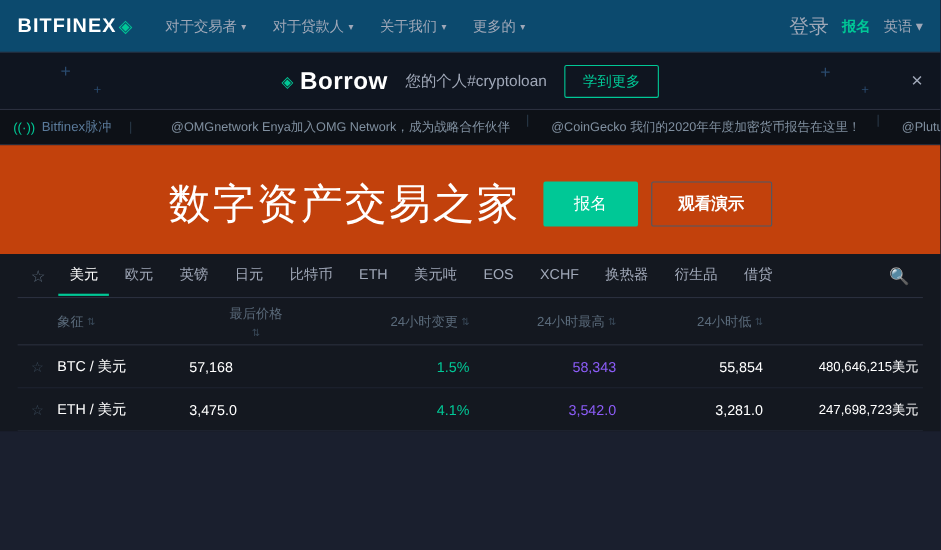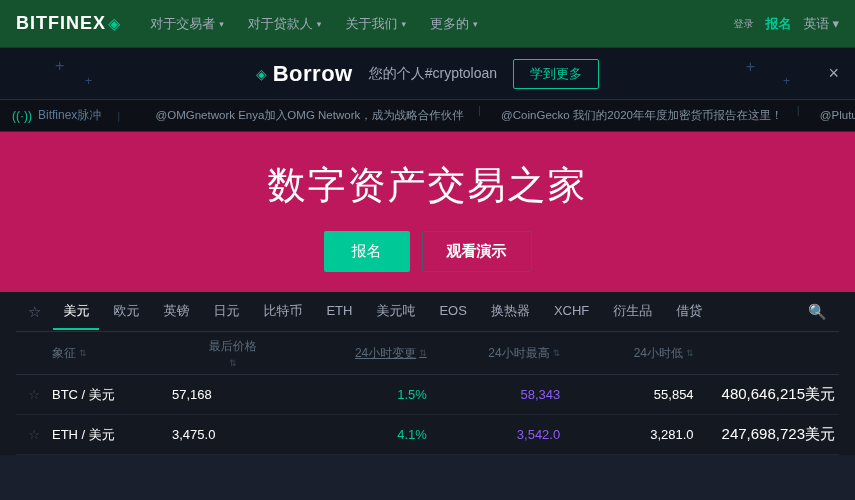--- a/index.html
+++ b/index.html
@@ -7,21 +7,21 @@
       font-family: -apple-system, BlinkMacSystemFont, 'Segoe UI', sans-serif;
       background-color: #1a1f2e;
       color: #ffffff;
       width: 855px;
       height: 500px;
       overflow: hidden;
     }
 
     
     .navbar {
-      background-color: #14532d;
+      background-color: #0c4a6e;
       display: flex;
       align-items: center;
       padding: 0 16px;
       height: 48px;
       border-bottom: 1px solid #2a2f3e;
     }
     .logo {
       display: flex;
       align-items: center;
       margin-right: 20px;
@@ -57,21 +57,21 @@
       font-size: 9px;
       color: #a0a8b8;
     }
     .nav-right {
       display: flex;
       align-items: center;
       gap: 12px;
     }
     .nav-right .login-btn {
       color: #a0a8b8;
-      font-size: 10px;
+      font-size: 18px;
       cursor: pointer;
     }
     .nav-right .signup-btn {
       color: #00c896;
       font-size: 13px;
       cursor: pointer;
       font-weight: 600;
     }
     .nav-right .lang-btn {
       color: #a0a8b8;
@@ -165,23 +165,23 @@
     }
     .ticker-item {
       white-space: nowrap;
       color: #8090a0;
       font-size: 11.5px;
       margin-left: 12px;
     }
 
     
     .hero {
-      background-color: #be185d;
-      display: flex;
-      flex-direction: column;
+      background-color: #c2410c;
+      display: flex;
+      flex-direction: row;
       align-items: center;
       justify-content: center;
       padding: 28px 20px 20px;
       gap: 20px;
     }
     .hero-title {
       font-size: 38px;
       font-weight: 500;
       color: #ffffff;
       text-align: center;
@@ -279,21 +279,21 @@
       border-bottom: 1px solid #1e2430;
       font-size: 13px;
       align-items: center;
     }
     .row-star { color: #3a4a5a; cursor: pointer; text-align: center; }
     .row-symbol { color: #ffffff; font-weight: 500; }
     .row-price { color: #ffffff; text-align: left; padding-right: 12px; }
     .row-change-pos { color: #00c896; text-align: right; padding-right: 12px; }
     .row-high { color: #8b5cf6; text-align: right; padding-right: 12px; }
     .row-low { color: #ffffff; text-align: right; padding-right: 12px; }
-    .row-volume { color: #ffffff; text-align: right; padding-right: 4px; font-size: 15px; }
+    .row-volume { color: #ffffff; text-align: right; padding-right: 4px; font-size: 12px; }
   </style>
 </head>
 <body>
 
 <nav class="navbar">
   <div class="logo">
     <span class="logo-text">BITFINEX</span>
     <span class="logo-icon">◈</span>
   </div>
   <div class="nav-links">
@@ -367,38 +367,38 @@
   <div class="market-tabs">
     <span class="star-tab">☆</span>
     <div class="market-tab active">美元</div>
     <div class="market-tab">欧元</div>
     <div class="market-tab">英镑</div>
     <div class="market-tab">日元</div>
     <div class="market-tab">比特币</div>
     <div class="market-tab">ETH</div>
     <div class="market-tab">美元吨</div>
     <div class="market-tab">EOS</div>
+    <div class="market-tab">XCHF</div>
     <div class="market-tab">换热器</div>
-    <div class="market-tab">XCHF</div>
     <div class="market-tab">衍生品</div>
     <div class="market-tab">借贷</div>
     <span class="search-tab">🔍</span>
   </div>
 
   <div class="table-header">
     <div class="th"></div>
     <div class="th">
       <span>象征</span>
       <span class="th-sort">⇅</span>
     </div>
     <div class="th" style="justify-content:flex-end;padding-right:12px;flex-direction:column;">
       <span>最后价格</span>
       <span class="th-sort">⇅</span>
     </div>
-    <div class="th" style="justify-content:flex-end;padding-right:12px;text-decoration:underline;">
+    <div class="th" style="justify-content:flex-end;padding-right:12px;">
       <span>24小时变更</span>
       <span class="th-sort">⇅</span>
     </div>
     <div class="th" style="justify-content:flex-end;padding-right:12px;">
       <span>24小时最高</span>
       <span class="th-sort">⇅</span>
     </div>
     <div class="th" style="justify-content:flex-end;padding-right:12px;">
       <span>24小时低</span>
       <span class="th-sort">⇅</span>

